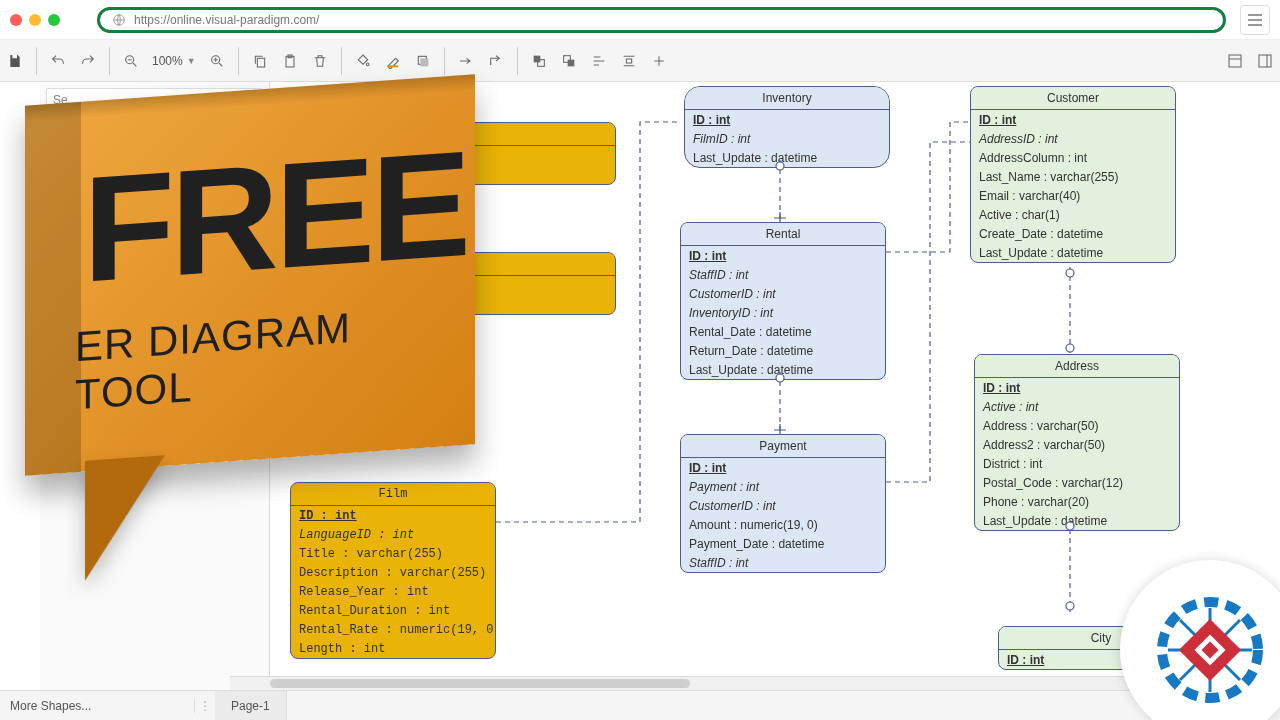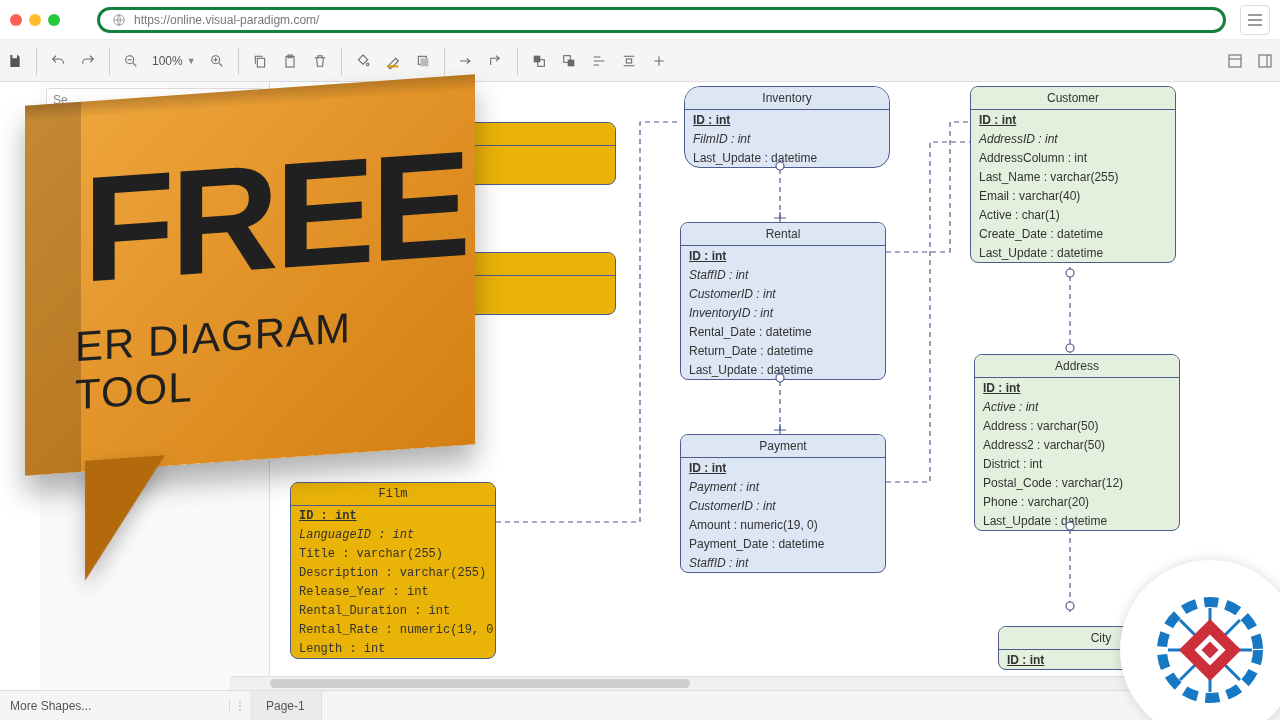--- a/index.html
+++ b/index.html
@@ -118,21 +118,21 @@
   .entity .fk{ font-style:italic;}
   .blue  { background:#dde6f4; }
   .green { background:#e3f0de; }
   .yellow{ background:#eab308;font-family:Liberation Mono, monospace; }
   
   .statusbar{
     position:absolute; bottom:0; left:0; right:0; height:30px;
     border-top:1px solid #ddd; background:#f5f5f5;
     display:flex; align-items:center; font-size:12px; color:#555;
   }
-  .moreshapes{ width:230px; padding:0 10px; border-right:1px solid #ddd;}
+  .moreshapes{ width:195px; padding:0 10px; border-right:1px solid #ddd;}
   .pagegrip{ width:20px; display:flex; justify-content:center; color:#aaa;}
   .pagetab{ padding:0 16px; height:100%; display:flex; align-items:center;
     border-right:1px solid #ddd; background:#ebebeb;}
   .hsb{
     position:absolute; bottom:30px; left:230px; right:0; height:14px;
     background:#f0f0f0; border-top:1px solid #ddd;
   }
   .hsb .thumb{ position:absolute; top:2px; bottom:2px; left:40px; width:420px;
     background:#cfcfcf; border-radius:6px;}
   

